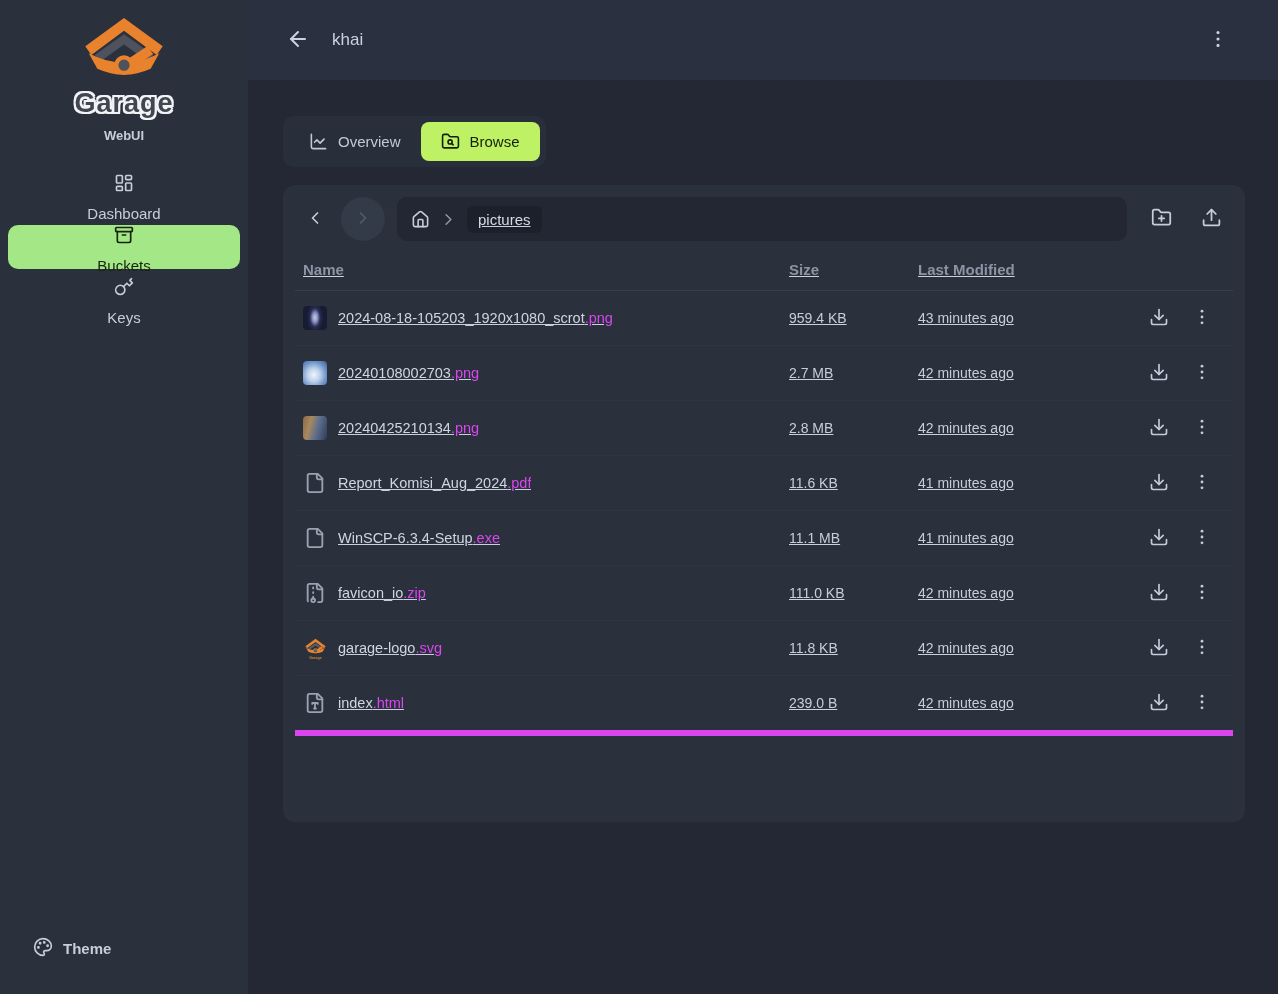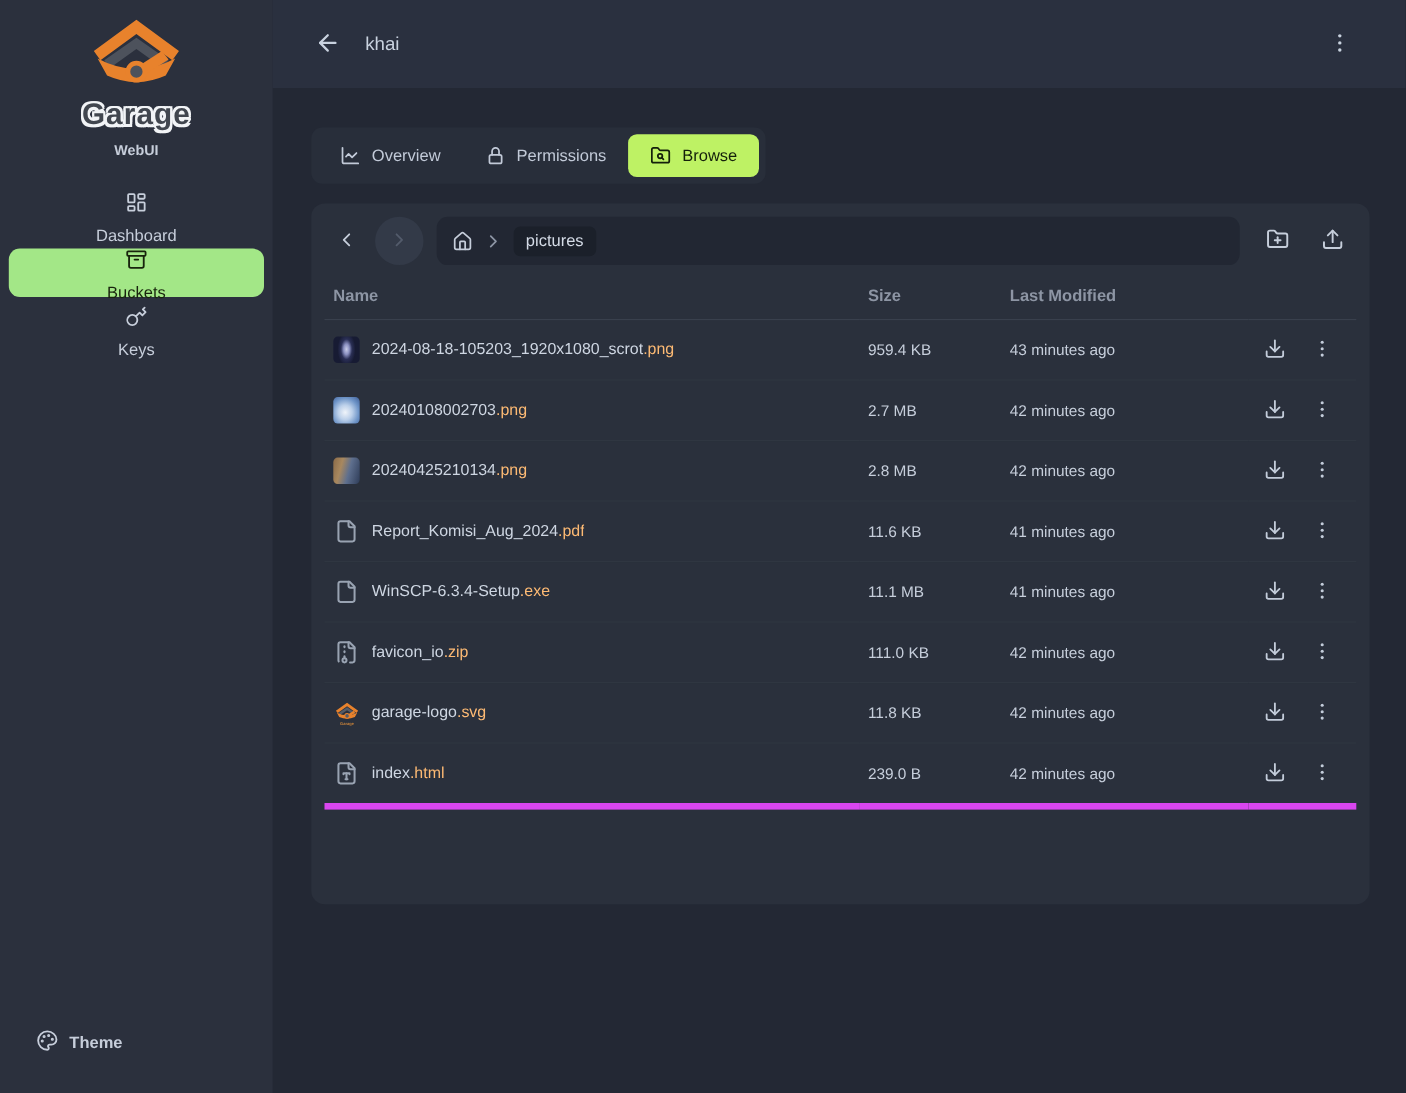--- a/index.html
+++ b/index.html
@@ -40,21 +40,21 @@
 
   
   .tabs { display:inline-flex; background:#282e3a; border-radius:10px; padding:6px; }
   .tab { display:flex; align-items:center; gap:10px; padding:10px 20px; border-radius:8px;
     color:#c2cad8; font-size:15px; }
   .tab .i { display:inline-flex; }
   .tab .i svg { width:19px; height:19px; }
   .tab.active { background:#bef264; color:#14200b; font-weight:500; }
 
   
-  .card { margin-top:18px; background:#2a303c; border-radius:12px; padding:12px; min-height:637px; }
+  .card { margin-top:18px; background:#2a303c; border-radius:12px; padding:12px; min-height:637px;text-decoration:underline; }
   .toolbar { display:flex; align-items:center; gap:6px; }
   .nav-btn { width:40px; height:44px; display:flex; align-items:center; justify-content:center; color:#c6cedb; }
   .nav-btn svg { width:20px; height:20px; }
   .nav-btn.disabled { width:44px; border-radius:50%; background:#333a48; color:#535b6b; cursor:default; }
   .crumb-bar { flex:1; height:44px; background:#222733; border-radius:10px; display:flex; align-items:center;
     gap:9px; padding:0 14px; margin:0 6px; }
   .crumb-bar .i { display:inline-flex; color:#c6cedb; }
   .crumb-bar .i svg { width:19px; height:19px; }
   .crumb-sep svg { width:16px; height:16px; color:#8d95a4; }
   .crumb-chip { background:#1b202a; color:#d4dbe6; font-size:15px; padding:5px 11px; border-radius:6px; }
@@ -64,21 +64,21 @@
   
   table { width:100%; border-collapse:collapse; margin-top:8px; table-layout:fixed; }
   col.c-size { width:129px; } col.c-mod { width:225px; } col.c-act { width:98px; }
   th { text-align:left; font-size:15px; font-weight:700; color:#8d95a4; padding:12px 16px 12px 8px;
     border-bottom:1px solid #39404d; }
   th.th-name { padding-left:8px; }
   td { padding:10px 16px 10px 8px; border-bottom:1px solid #2f3641; font-size:14px; color:#c6cedb; }
   tr.file-row:last-child td { border-bottom:6px solid #d946ef; }
   .name-cell { display:flex; align-items:center; gap:11px; min-width:0; }
   .fname { white-space:nowrap; overflow:hidden; text-overflow:ellipsis; color:#ced6e2; font-size:14.5px; }
-  .fname .ext { color:#fdba74; }
+  .fname .ext { color:#d946ef; }
   .thumb-slot { width:24px; height:24px; flex-shrink:0; display:inline-flex; align-items:center; justify-content:center; }
   .thumb { width:24px; height:24px; border-radius:4px; }
   .thumb-dark-screenshot { background:radial-gradient(ellipse 34% 62% at 50% 48%, #c9cde8 0%, #8a90c0 32%, #2a2f55 62%, #171b33 100%); }
   .thumb-blue-art { background:radial-gradient(ellipse at 45% 58%, #f0f4fa 0%, #bcd0ea 34%, #6f95c8 66%, #3c5c96 100%); }
   .thumb-warm-art { background:linear-gradient(105deg, #8a6a48 0%, #a8885f 30%, #5e6f8e 58%, #2e3c58 100%); }
   .file-ic { color:#99a3b2; }
   .file-ic svg { width:22px; height:22px; }
   .actions { display:flex; justify-content:flex-end; align-items:center; gap:12px; }
   .icon-btn { width:34px; height:34px; display:flex; align-items:center; justify-content:center; color:#c3ccda; }
   .icon-btn svg { width:20px; height:20px; }
@@ -170,29 +170,20 @@
   <button class="tab">
     <span class="i">
               <svg viewBox="0 0 24 24" fill="none" stroke="currentColor" stroke-width="2" stroke-linecap="round" stroke-linejoin="round">
                 <path d="M3 3v16a2 2 0 0 0 2 2h16"></path>
                 <path d="m19 9-5 5-4-4-3 3"></path>
               </svg>
             </span>
     <span class="tab-label">Overview</span>
   </button>
 
-  <button class="tab">
-    <span class="i">
-              <svg viewBox="0 0 24 24" fill="none" stroke="currentColor" stroke-width="2" stroke-linecap="round" stroke-linejoin="round">
-                <rect x="5" y="11" width="14" height="10" rx="2"></rect>
-                <path d="M8 11V7a4 4 0 0 1 8 0v4"></path>
-              </svg>
-            </span>
-    <span class="tab-label">Permissions</span>
-  </button>
 
   <button class="tab active">
     <span class="i">
               <svg viewBox="0 0 24 24" fill="none" stroke="currentColor" stroke-width="2" stroke-linecap="round" stroke-linejoin="round">
                 <path d="M20 20a2 2 0 0 0 2-2V8a2 2 0 0 0-2-2h-7.9a2 2 0 0 1-1.69-.9L9.6 3.9A2 2 0 0 0 7.93 3H4a2 2 0 0 0-2 2v13a2 2 0 0 0 2 2Z"></path>
                 <circle cx="11.5" cy="12.5" r="2.6"></circle>
                 <path d="m13.4 14.4 1.9 1.9"></path>
               </svg>
             </span>
     <span class="tab-label">Browse</span>

